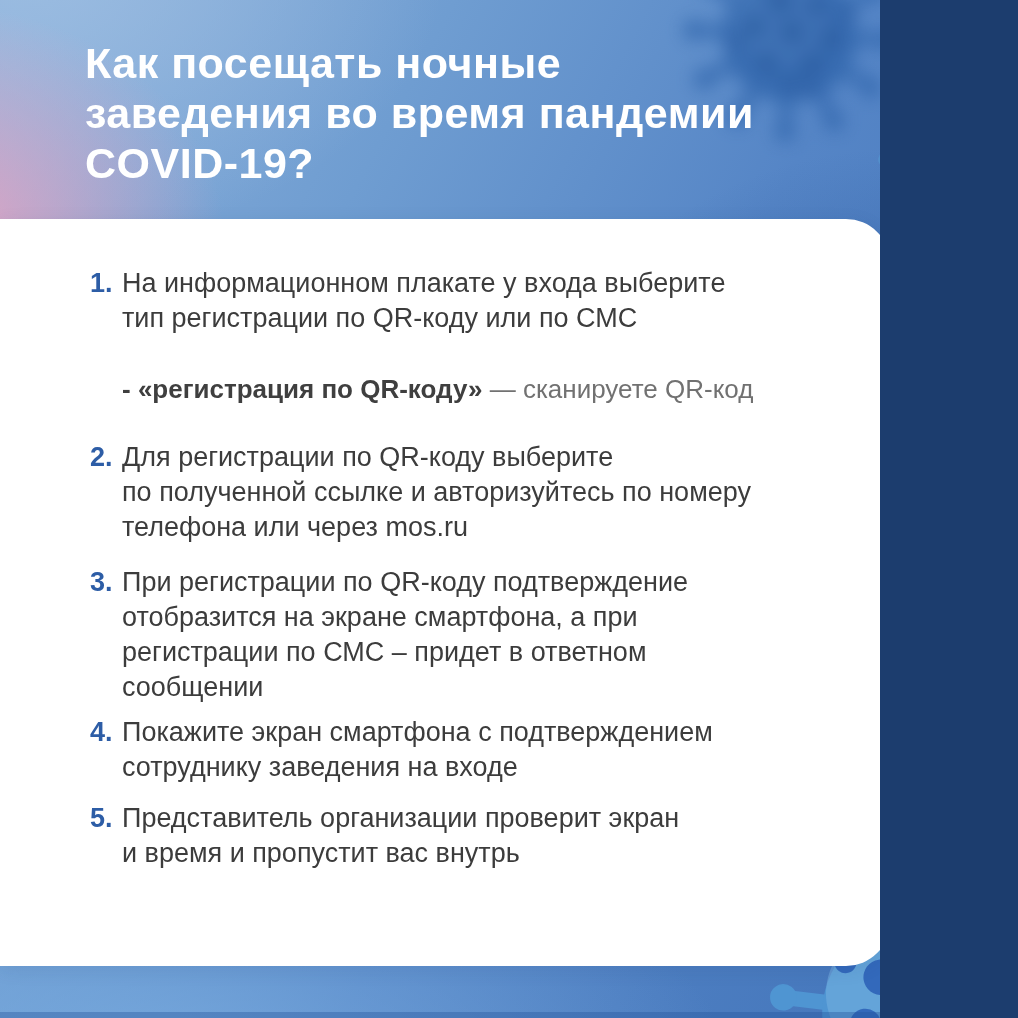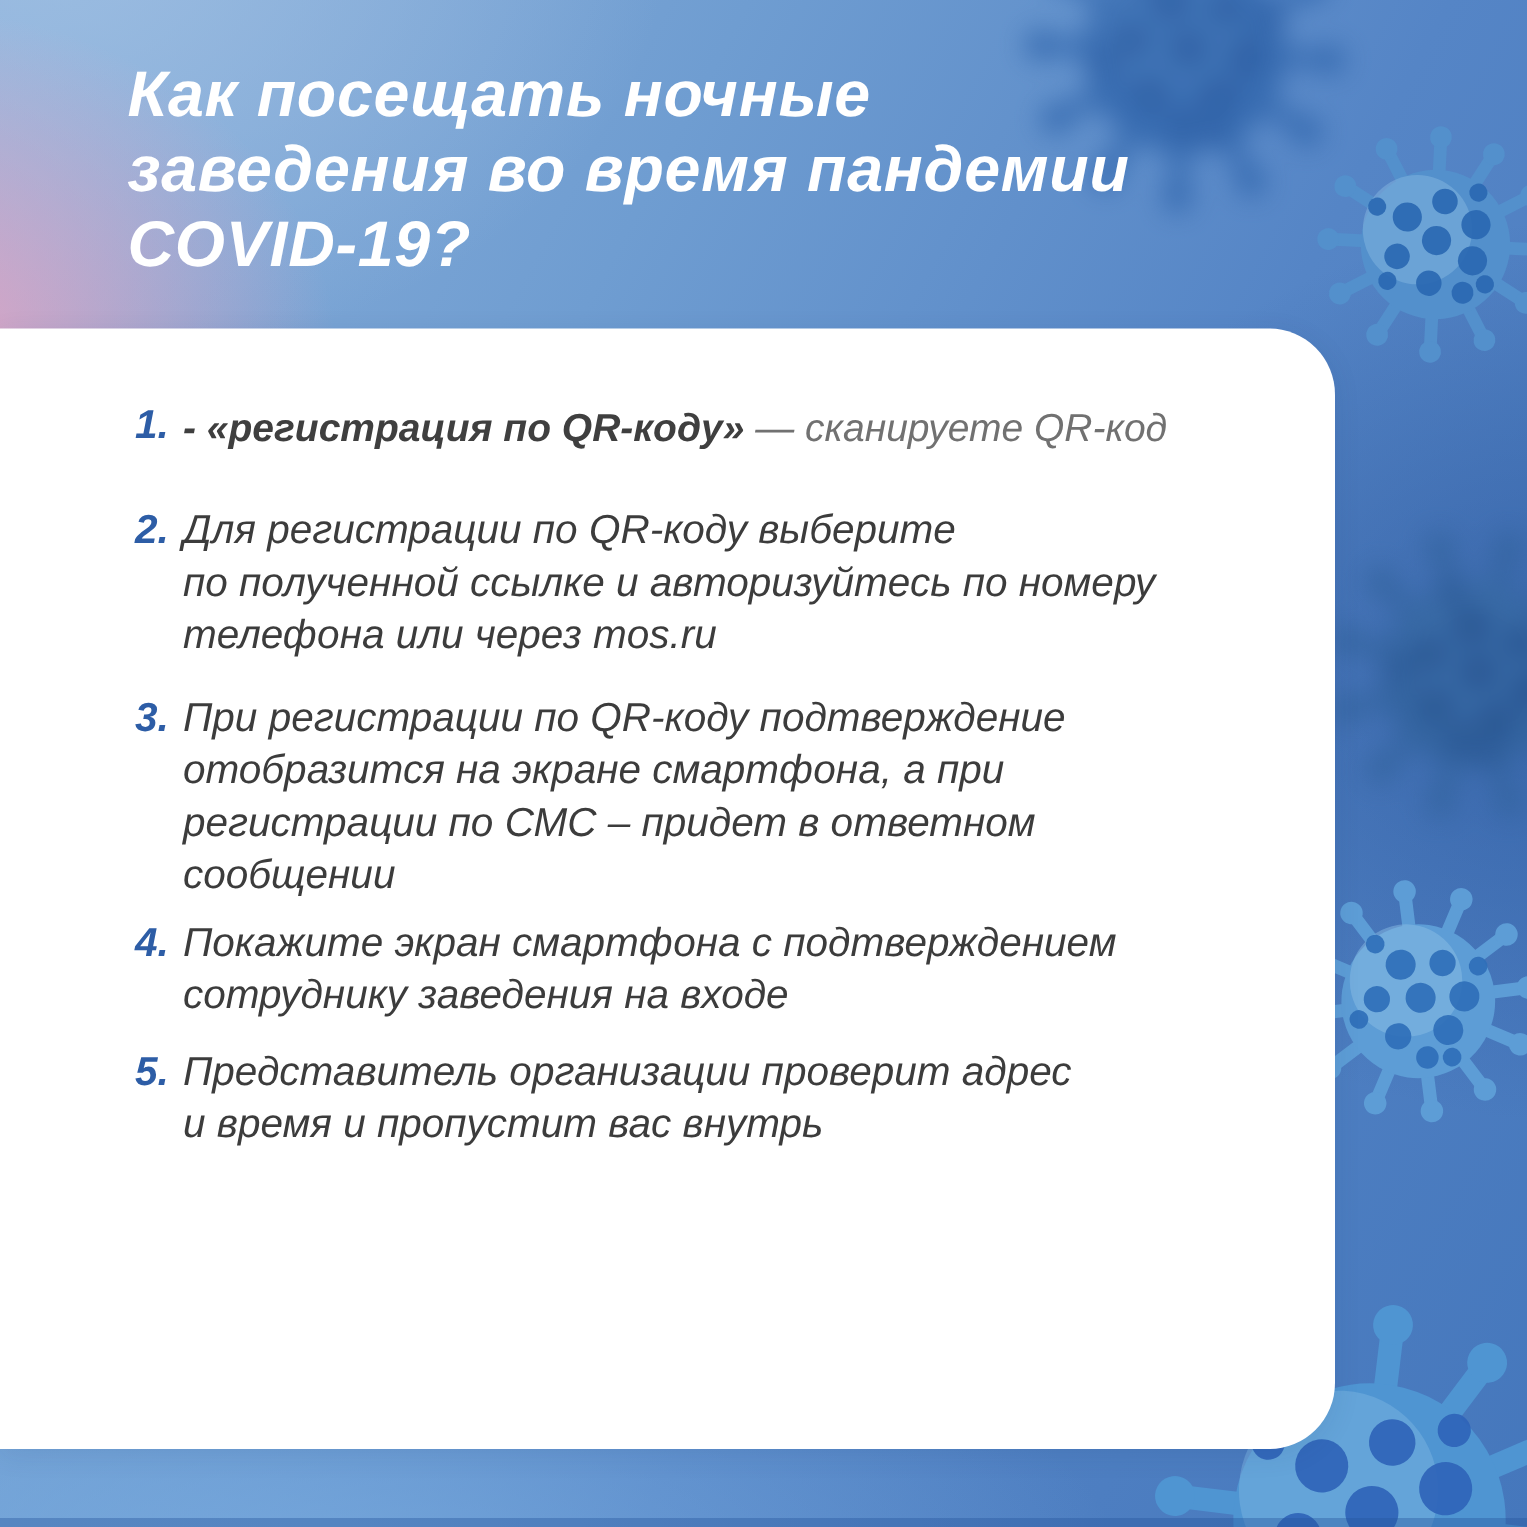--- a/index.html
+++ b/index.html
@@ -1,24 +1,23 @@
 <!DOCTYPE html>
 <html lang="ru"><head>
 <meta charset="utf-8">
 <style>
   * { margin: 0; padding: 0; box-sizing: border-box; }
   html, body { background: #1c3d6e; }
   body { font-family: "Liberation Sans", "DejaVu Sans", sans-serif; }
 
   .poster {
     position: relative;
-    width: 1018px;
+    width: 880px;
     height: 1018px;
     overflow: hidden;
-    font-style: italic;
     --accent: #2d5da6;
     --body-text: #3c3c3c;
     --muted-text: #717171;
     --title-text: #ffffff;
     --card-bg: #ffffff;
   }
 
   .bg {
     position: absolute;
     inset: 0;
@@ -91,21 +90,21 @@
   .step-body { flex: 1 1 auto; }
 
   .step-text {
     color: var(--body-text);
     font-size: 27px;
     line-height: 35px;
     white-space: pre-line;
   }
 
   .subitem {
-    margin-top: 2px;
+    margin-top: 36px;
     padding-left: 17px;
     text-indent: -17px;
     font-size: 26px;
     line-height: 35px;
     white-space: pre-line;
   }
   .subitem + .subitem { margin-top: 15px; }
 
   .subitem .sub-bold {
     color: #3f3f3f;
@@ -335,20 +334,22 @@
 
   <h1 class="title">Как посещать ночные
 заведения во время пандемии
 COVID-19?</h1>
 
   <div class="card">
     <ol class="steps" id="steps-list">
         <li class="step">
           <span class="step-number">1.</span>
           <div class="step-body">
+            <div class="step-text">На информационном плакате у входа выберите
+тип регистрации по QR-коду или по СМС</div>
             <div class="subitem"><span class="sub-bold">- «регистрация по QR-коду»</span><span class="sub-rest"> — сканируете QR-код</span></div>
           </div>
         </li>
         <li class="step">
           <span class="step-number">2.</span>
           <div class="step-body">
             <div class="step-text">Для регистрации по QR-коду выберите
 по полученной ссылке и авторизуйтесь по номеру
 телефона или через mos.ru</div>
           </div>
@@ -365,21 +366,21 @@
         <li class="step">
           <span class="step-number">4.</span>
           <div class="step-body">
             <div class="step-text">Покажите экран смартфона с подтверждением
 сотруднику заведения на входе</div>
           </div>
         </li>
         <li class="step">
           <span class="step-number">5.</span>
           <div class="step-body">
-            <div class="step-text">Представитель организации проверит адрес
+            <div class="step-text">Представитель организации проверит экран
 и время и пропустит вас внутрь</div>
           </div>
         </li>
       </ol>
   </div>
 
   <div class="bottom-band"></div>
 </div>
 
 </body></html>

